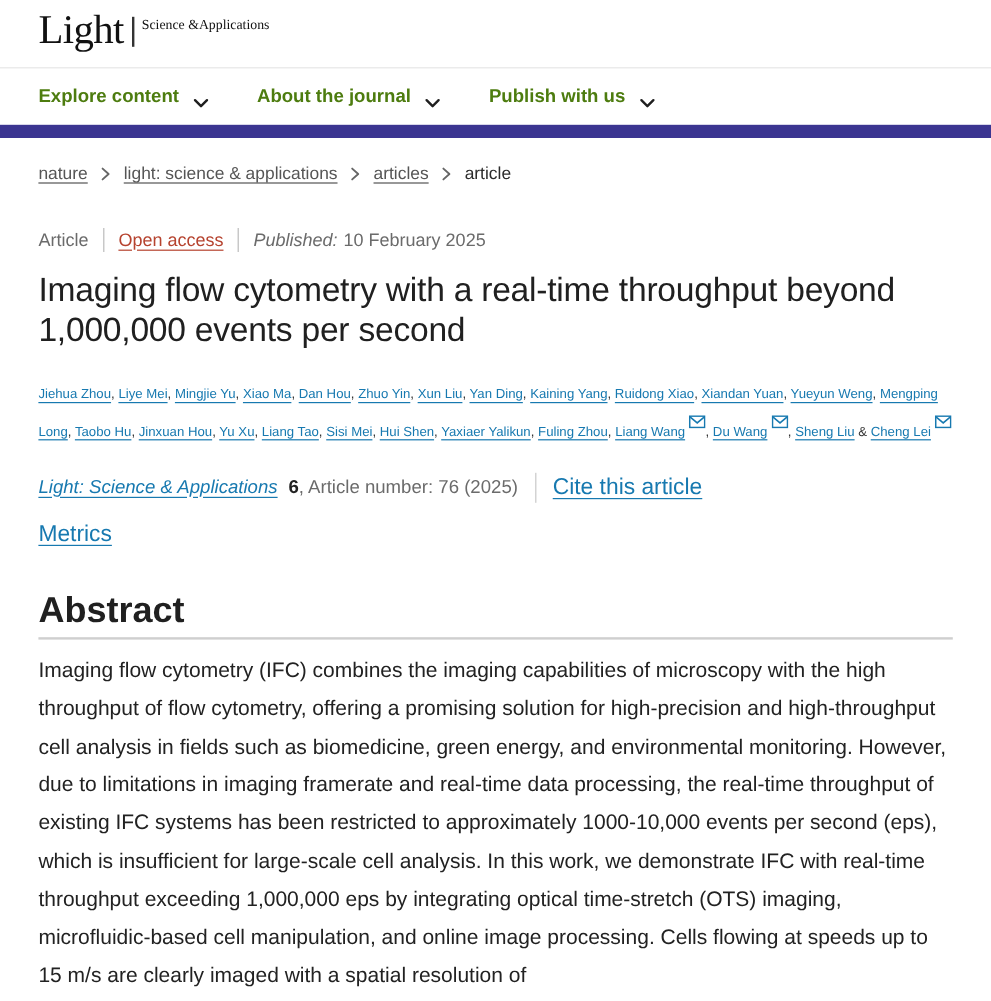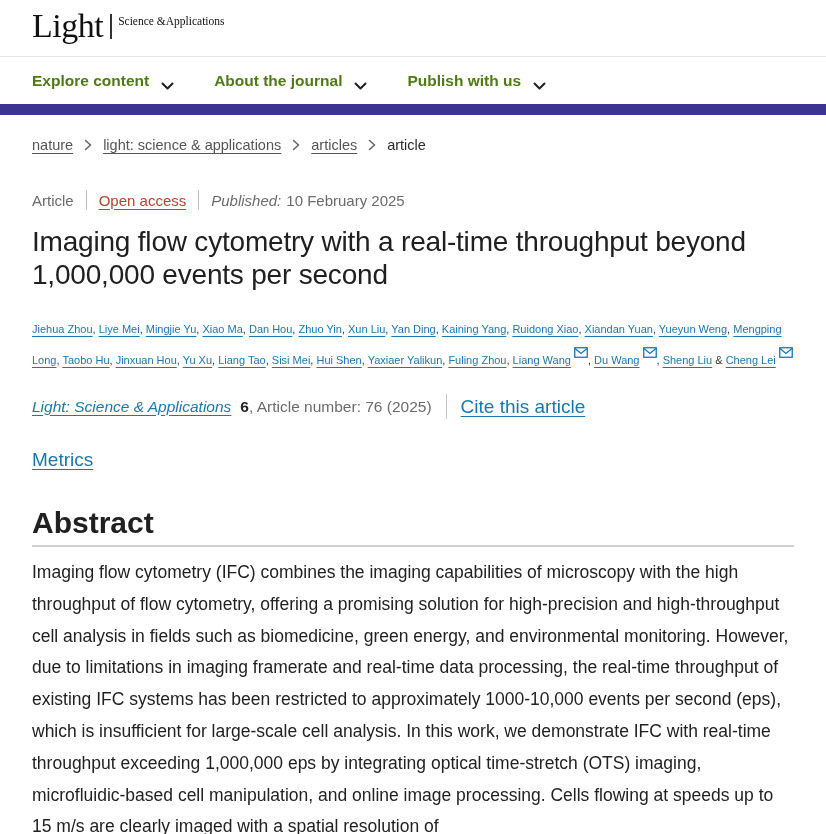--- a/index.html
+++ b/index.html
@@ -58,21 +58,21 @@
   .authors { margin: 23px 0 0; font-size: 11px; line-height: 31px; color: #333333; max-width: 762px; }
   .author-link { color: #1779b0; text-decoration: underline; text-underline-offset: 3px; }
   .mail-icon { display: inline-block; vertical-align: 6px; margin-left: 3px; }
 
   .citation { margin-top: 18px; display: flex; align-items: center; font-size: 15.5px; color: #6b6b6b; height: 25px; }
   .journal-link { font-style: italic; color: #1779b0; text-decoration: underline; text-underline-offset: 3px; }
   .volume { color: #222222; font-weight: bold; margin-left: 9px; }
   .cite-sep { width: 1px; height: 25px; background: #c9c9c9; margin: 0 14px; }
   .blue-link { color: #1779b0; text-decoration: underline; text-underline-offset: 3px; font-size: 19px; }
 
-  .metrics-row { margin-top: 30px; height: 19px; }
+  .metrics-row { margin-top: 16px; height: 19px; }
 
   h2.abstract-heading { margin: 42px 0 0; font-size: 30px; line-height: 26px; font-weight: bold; color: #202020; }
   .section-divider { margin-top: 9px; height: 2px; background: #cfcfcf; width: 762px; }
   p.abstract-text { margin: 10px 0 0; font-size: 17.5px; line-height: 31.8px; color: #222222; max-width: 762px; }
 </style>
 </head>
 <body>
 
 <header>
   <div class="logo-row">

